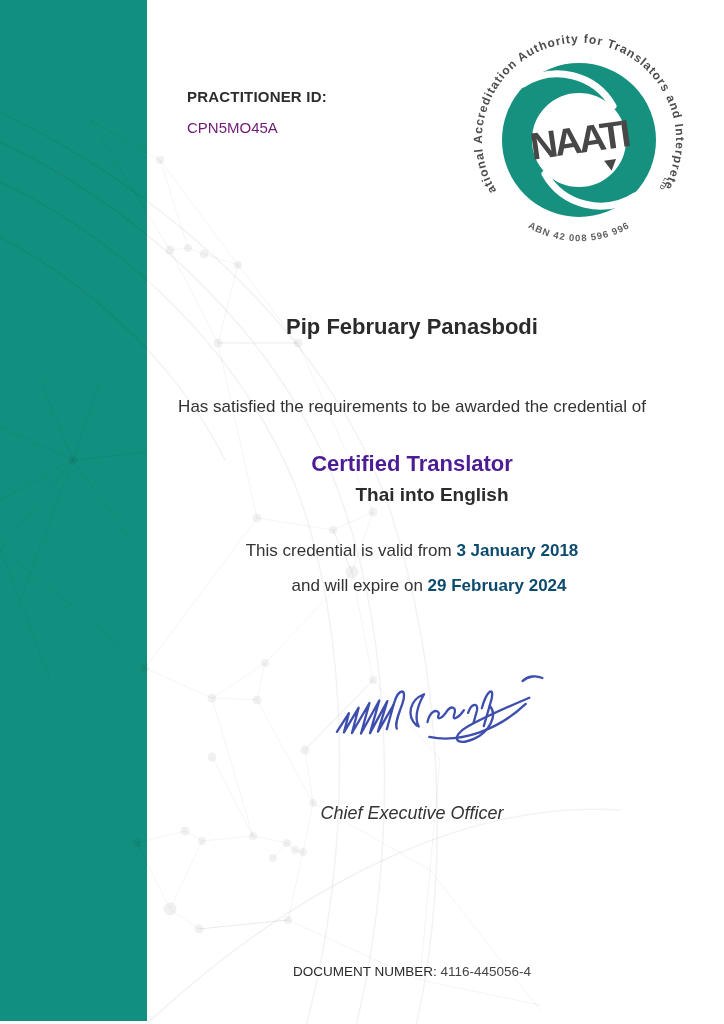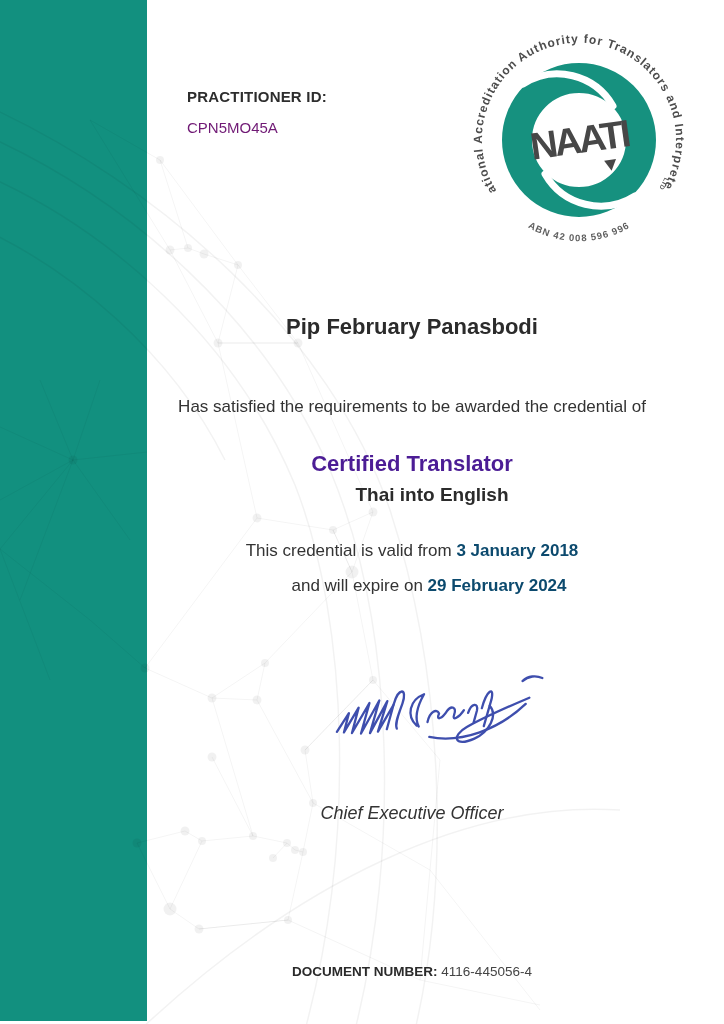--- a/index.html
+++ b/index.html
@@ -18,21 +18,21 @@
   .cline{position:absolute;left:147px;width:530px;text-align:center;color:#333;}
   .name{top:314px;font-size:22px;font-weight:bold;color:#2b2b2b;}
   .statement{top:397px;font-size:17px;}
   .cred1{top:451px;font-size:22px;font-weight:bold;color:#4c1d95;}
   .cred2{top:484px;font-size:19px;font-weight:bold;color:#2b2b2b;padding-left:20px;}
   .valid{top:541px;font-size:17px;}
   .expire{top:576px;font-size:17px;padding-left:17px;}
   .valid b,.expire b{color:#0c4a6e;}
   .ceo{top:755px;font-size:18px;font-style:italic;color:#333;margin-top:48px;}
   .docnum{top:964px;font-size:13.5px;color:#444;}
-  .docnum .lbl{font-weight:bold;color:#2a2a2a;}
+  .docnum .lbl{font-weight:normal;color:#2a2a2a;}
   .sig{position:absolute;left:330px;top:672px;transform:rotate(-3deg);}
 </style>
 </head>
 <body>
 
 <div class="page">
 
   <div class="teal-bar"></div>
 
   <svg class="mesh" width="724" height="1024" viewBox="0 0 724 1024">

